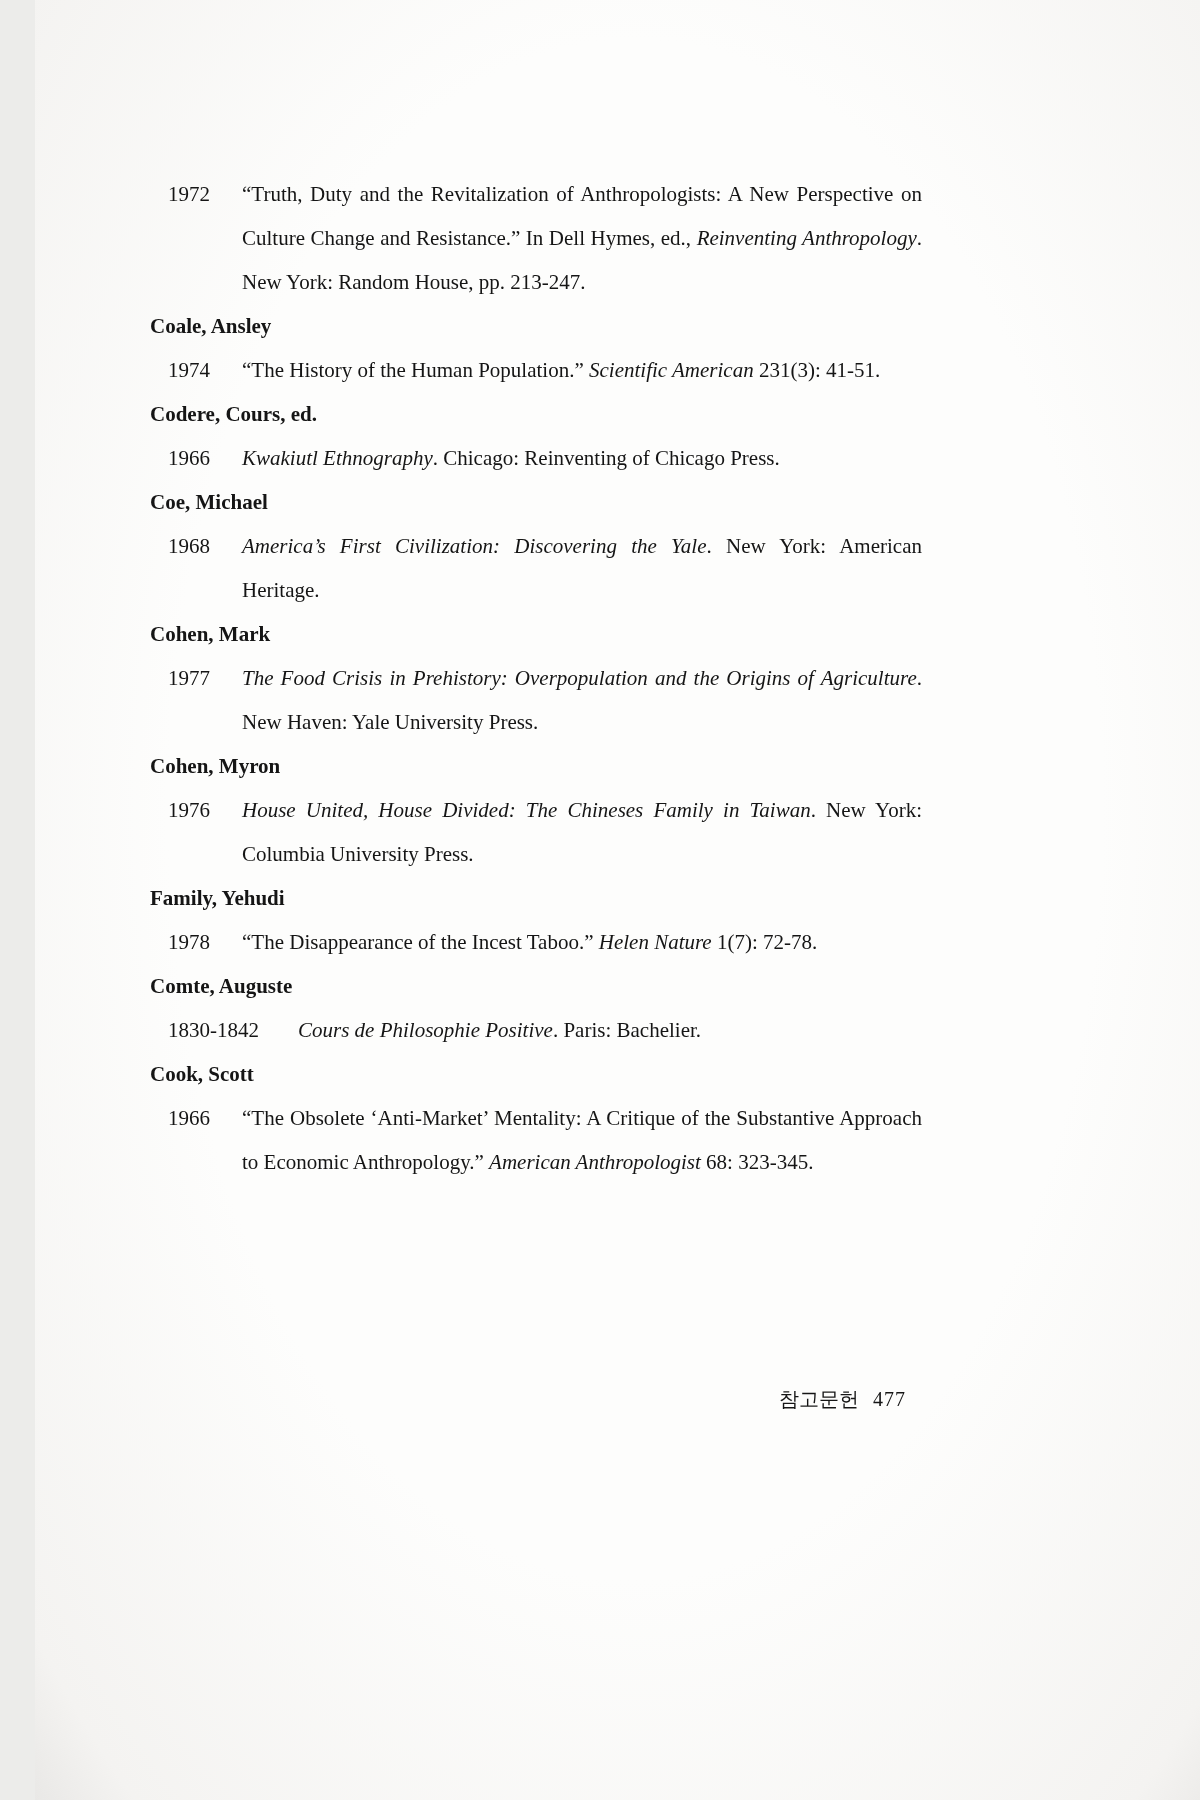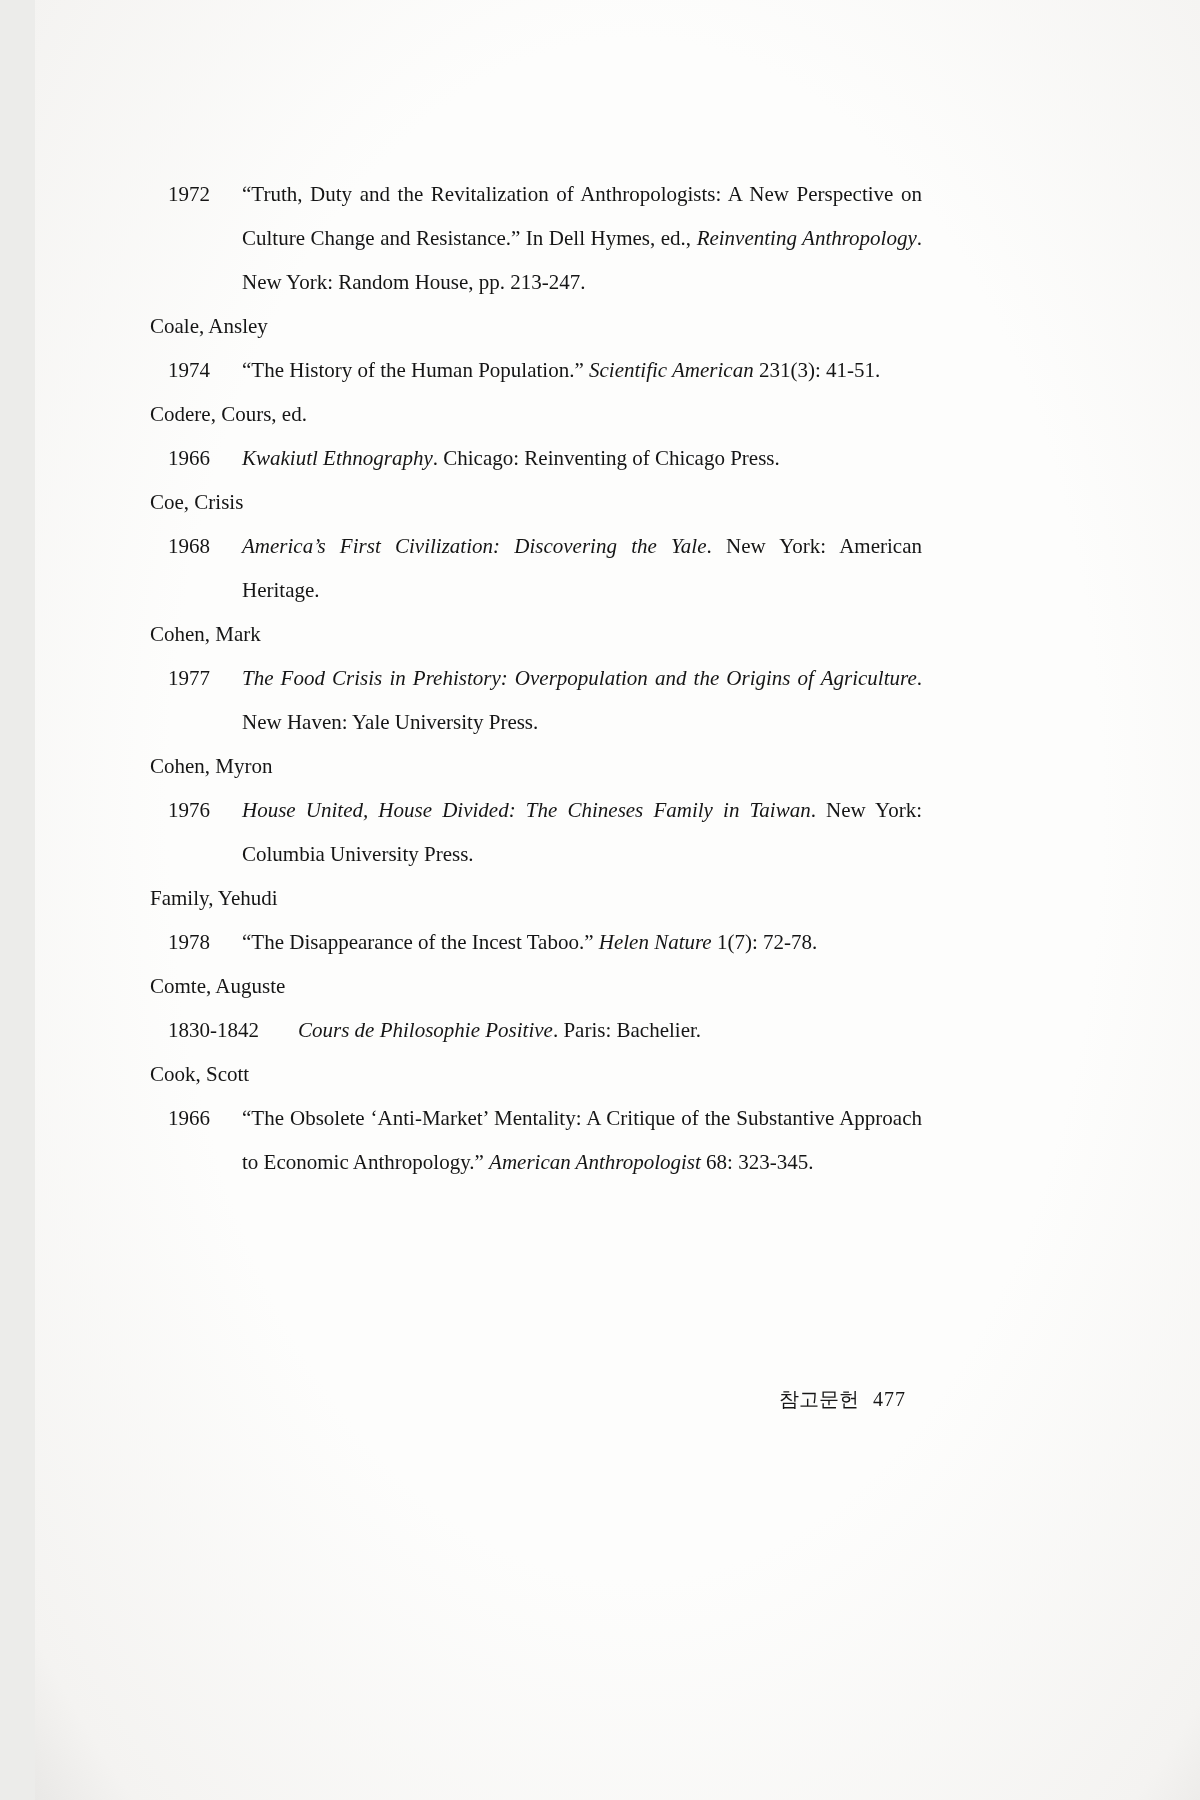--- a/index.html
+++ b/index.html
@@ -21,20 +21,21 @@
     position: absolute;
     left: 115px;
     top: 172px;
     width: 772px;
     font-size: 21px;
     line-height: 44px;
     text-align: justify;
   }
   .author-line {
     text-align: left;
+    font-weight: bold;
   }
   .work-entry {
     position: relative;
     padding-left: 92px;
   }
   .work-entry.wide {
     padding-left: 148px;
   }
   .work-entry .year {
     position: absolute;
@@ -58,21 +59,21 @@
 </head>
 <body>
 
 <div class="page">
   <div class="content">
       <div class="work-entry"><span class="year">1972</span><span class="citation"><span>“Truth, Duty and the Revitalization of Anthropologists: A New Perspective on Culture Change and Resistance.” In Dell Hymes, ed., </span><i>Reinventing Anthropology</i><span>. New York: Random House, pp. 213-247.</span></span></div>
       <div class="author-line">Coale, Ansley</div>
       <div class="work-entry"><span class="year">1974</span><span class="citation"><span>“The History of the Human Population.” </span><i>Scientific American</i><span> 231(3): 41-51.</span></span></div>
       <div class="author-line">Codere, Cours, ed.</div>
       <div class="work-entry"><span class="year">1966</span><span class="citation"><i>Kwakiutl Ethnography</i><span>. Chicago: Reinventing of Chicago Press.</span></span></div>
-      <div class="author-line">Coe, Crisis</div>
+      <div class="author-line">Coe, Michael</div>
       <div class="work-entry"><span class="year">1968</span><span class="citation"><i>America’s First Civilization: Discovering the Yale</i><span>. New York: American Heritage.</span></span></div>
       <div class="author-line">Cohen, Mark</div>
       <div class="work-entry"><span class="year">1977</span><span class="citation"><i>The Food Crisis in Prehistory: Overpopulation and the Origins of Agriculture</i><span>. New Haven: Yale University Press.</span></span></div>
       <div class="author-line">Cohen, Myron</div>
       <div class="work-entry"><span class="year">1976</span><span class="citation"><i>House United, House Divided: The Chineses Family in Taiwan</i><span>. New York: Columbia University Press.</span></span></div>
       <div class="author-line">Family, Yehudi</div>
       <div class="work-entry"><span class="year">1978</span><span class="citation"><span>“The Disappearance of the Incest Taboo.” </span><i>Helen Nature</i><span> 1(7): 72-78.</span></span></div>
       <div class="author-line">Comte, Auguste</div>
       <div class="work-entry wide"><span class="year">1830-1842</span><span class="citation"><i>Cours de Philosophie Positive</i><span>. Paris: Bachelier.</span></span></div>
       <div class="author-line">Cook, Scott</div>

